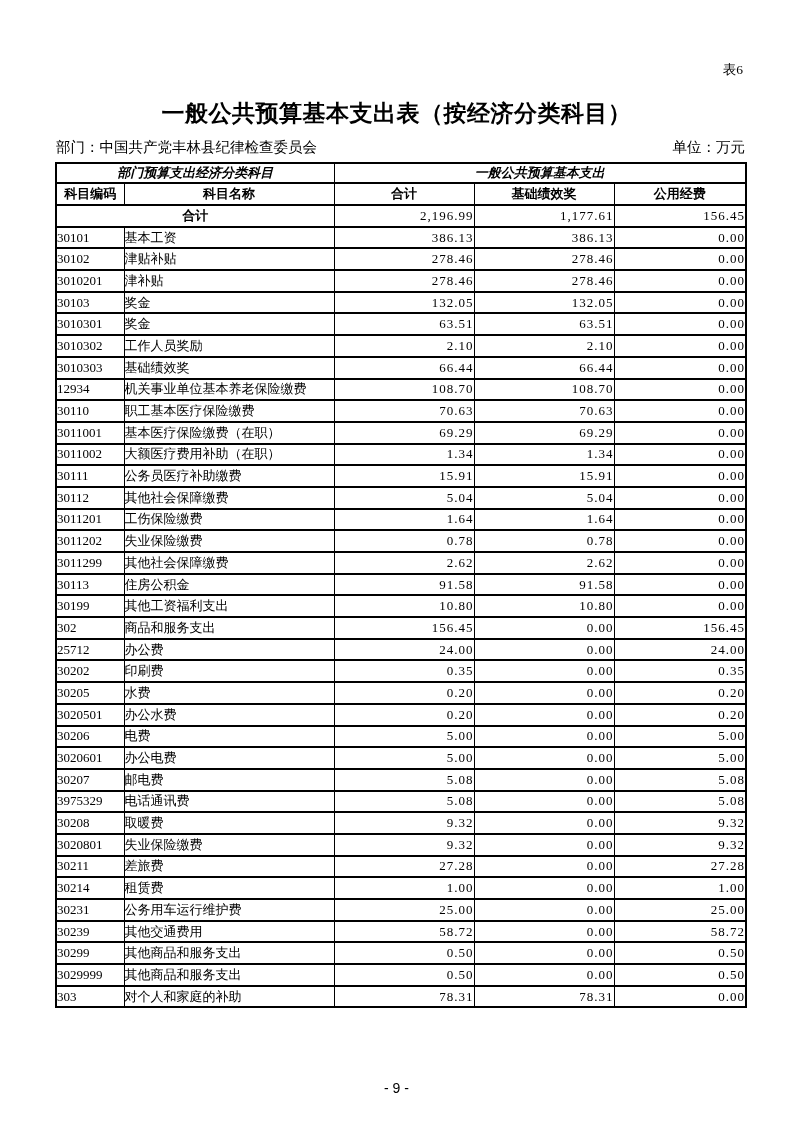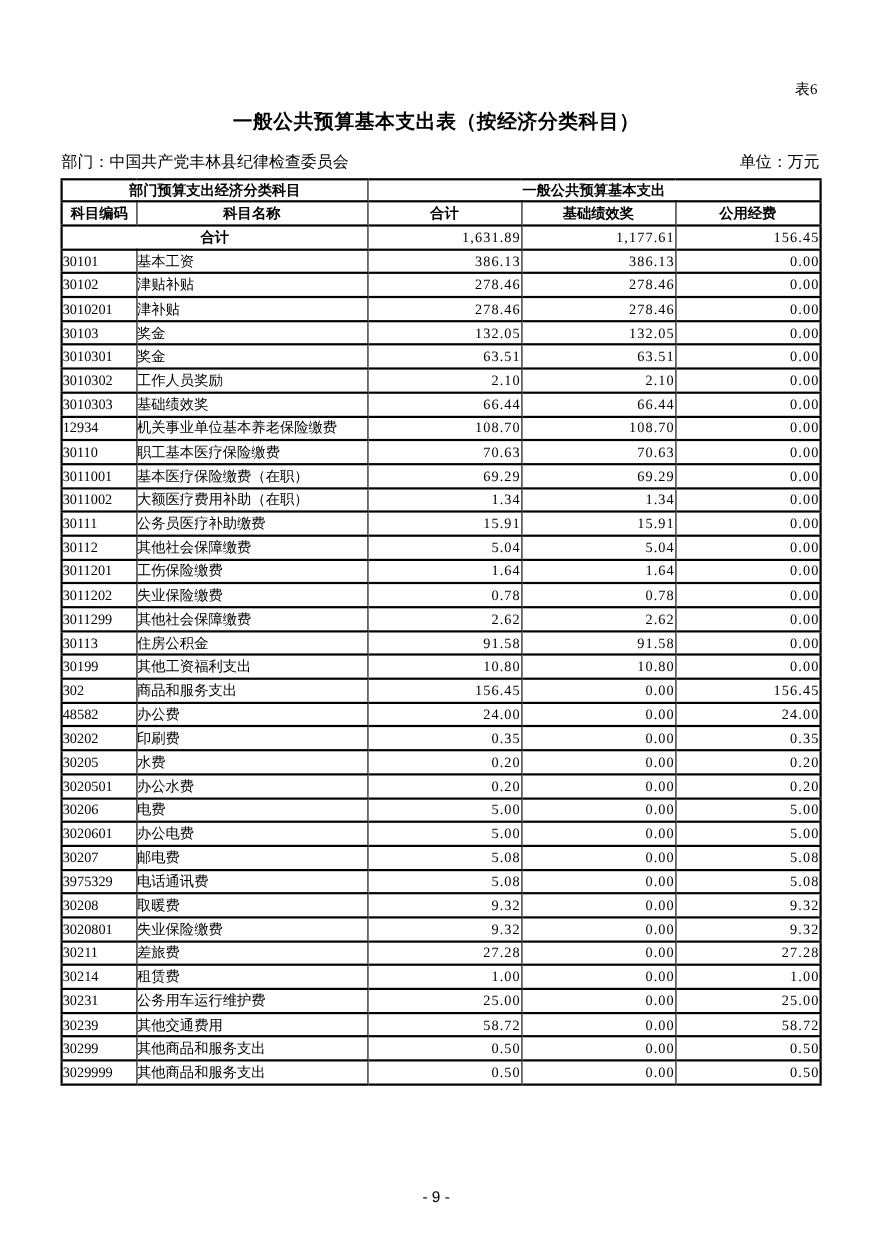--- a/index.html
+++ b/index.html
@@ -7,34 +7,34 @@
     position: relative;
     width: 793px;
     height: 1122px;
     background: #ffffff;
     color: #000000;
     font-family: "Liberation Serif", "DejaVu Serif", serif;
     overflow: hidden;
   }
   .sheet-label {
     position: absolute;
-    top: 72px;
+    top: 61px;
     right: 50px;
     font-size: 13.5px;
   }
   .title {
     position: absolute;
     top: 98px;
     left: 0;
     width: 100%;
     margin: 0;
     text-align: center;
     font-family: "Liberation Sans", "DejaVu Sans", sans-serif;
     font-weight: bold;
-    font-size: 18px;
+    font-size: 23px;
     letter-spacing: 0.5px;
   }
   .meta {
     position: absolute;
     top: 138px;
     left: 56px;
     width: 689px;
     display: flex;
     justify-content: space-between;
     font-size: 14.5px;
@@ -55,21 +55,21 @@
     padding: 0;
     overflow: hidden;
     white-space: nowrap;
   }
   table.budget thead th {
     font-family: "Liberation Sans", "DejaVu Sans", sans-serif;
     font-weight: bold;
     font-size: 13px;
     text-align: center;
   }
-  .group-row th { height: 17px; }
+  .group-row th { height: 17px; font-style: italic; }
   .col-row th { height: 20px; }
   table.budget tbody td {
     font-size: 13px;
     height: 19.7px;
   }
   td.code { padding-left: 7px; text-align: left; }
   td.name { padding-left: 9px; text-align: left; }
   td.num  { padding-right: 4px; text-align: right; letter-spacing: 1px; }
   td.total-label {
     text-align: center;
@@ -119,21 +119,21 @@
         <th>科目名称</th>
         <th>合计</th>
         <th>基础绩效奖</th>
         <th>公用经费</th>
       </tr>
     </thead>
     <tbody>
 
     <tr class="total-row">
           <td class="total-label" colspan="2">合计</td>
-          <td class="num">1,631.89</td>
+          <td class="num">2,196.99</td>
           <td class="num">1,177.61</td>
           <td class="num">156.45</td>
         </tr>
         <tr class="data-row">
           <td class="code">30101</td>
           <td class="name">基本工资</td>
           <td class="num">386.13</td>
           <td class="num">386.13</td>
           <td class="num">0.00</td>
         </tr>
@@ -257,21 +257,21 @@
           <td class="num">0.00</td>
         </tr>
         <tr class="data-row">
           <td class="code">302</td>
           <td class="name">商品和服务支出</td>
           <td class="num">156.45</td>
           <td class="num">0.00</td>
           <td class="num">156.45</td>
         </tr>
         <tr class="data-row">
-          <td class="code">48582</td>
+          <td class="code">25712</td>
           <td class="name">办公费</td>
           <td class="num">24.00</td>
           <td class="num">0.00</td>
           <td class="num">24.00</td>
         </tr>
         <tr class="data-row">
           <td class="code">30202</td>
           <td class="name">印刷费</td>
           <td class="num">0.35</td>
           <td class="num">0.00</td>
@@ -368,18 +368,25 @@
           <td class="num">0.00</td>
           <td class="num">0.50</td>
         </tr>
         <tr class="data-row">
           <td class="code">3029999</td>
           <td class="name">其他商品和服务支出</td>
           <td class="num">0.50</td>
           <td class="num">0.00</td>
           <td class="num">0.50</td>
         </tr>
+        <tr class="data-row">
+          <td class="code">303</td>
+          <td class="name">对个人和家庭的补助</td>
+          <td class="num">78.31</td>
+          <td class="num">78.31</td>
+          <td class="num">0.00</td>
+        </tr>
       </tbody>
   </table>
 
   <div class="pageno">- 9 -</div>
 
 </div>
 
 </body></html>

